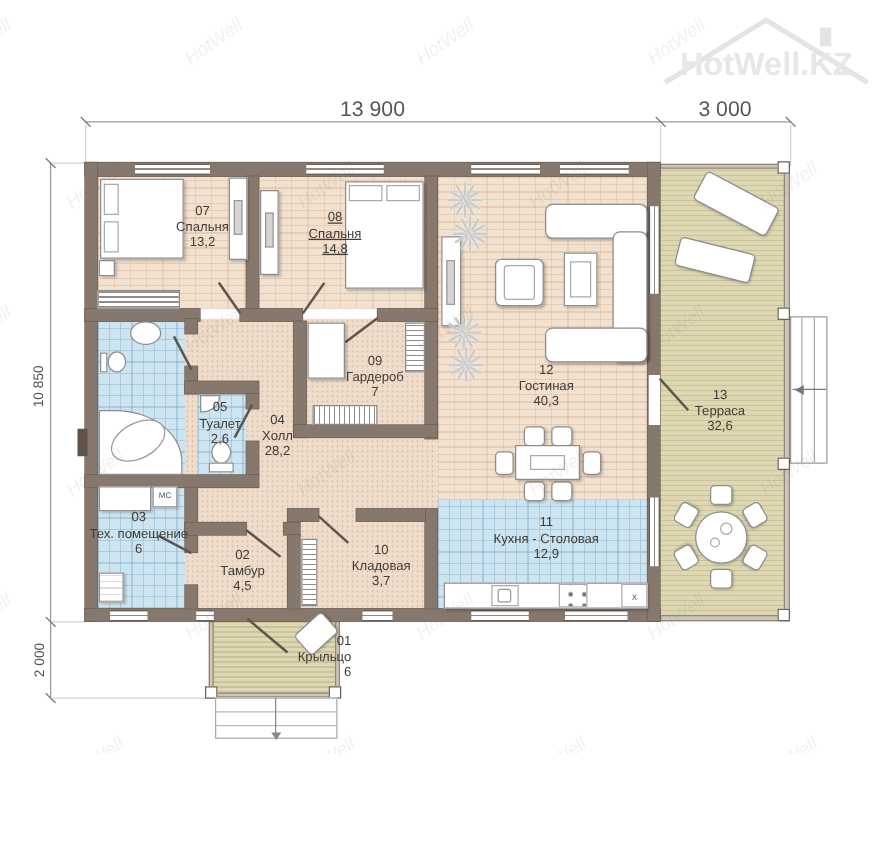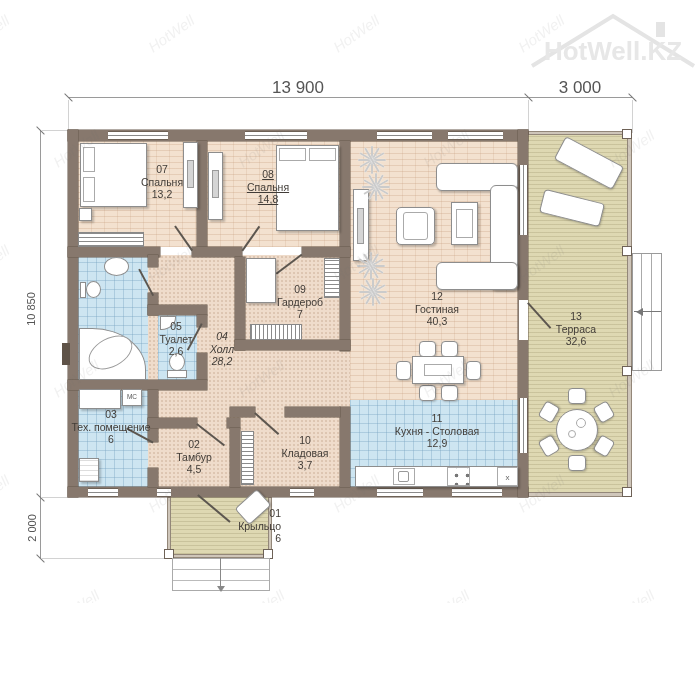--- a/index.html
+++ b/index.html
@@ -288,21 +288,21 @@
   <div class="rlabel" style="left:194px;top:438px;">
     <span>02</span>
       <span>Тамбур</span>
       <span>4,5</span>
     </div>
   <div class="rlabel" style="left:111px;top:408px;">
     <span>03</span>
       <span>Тех. помещение</span>
       <span>6</span>
     </div>
-  <div class="rlabel" style="left:222px;top:330px;font-style:italic;">
+  <div class="rlabel" style="left:222px;top:330px;">
     <span>04</span>
       <span>Холл</span>
       <span>28,2</span>
     </div>
   <div class="rlabel" style="left:176px;top:320px;text-align:center;">
     <span>05</span>
       <span>Туалет</span>
       <span>2,6</span>
     </div>
   <div class="rlabel" style="left:162px;top:163px;">

